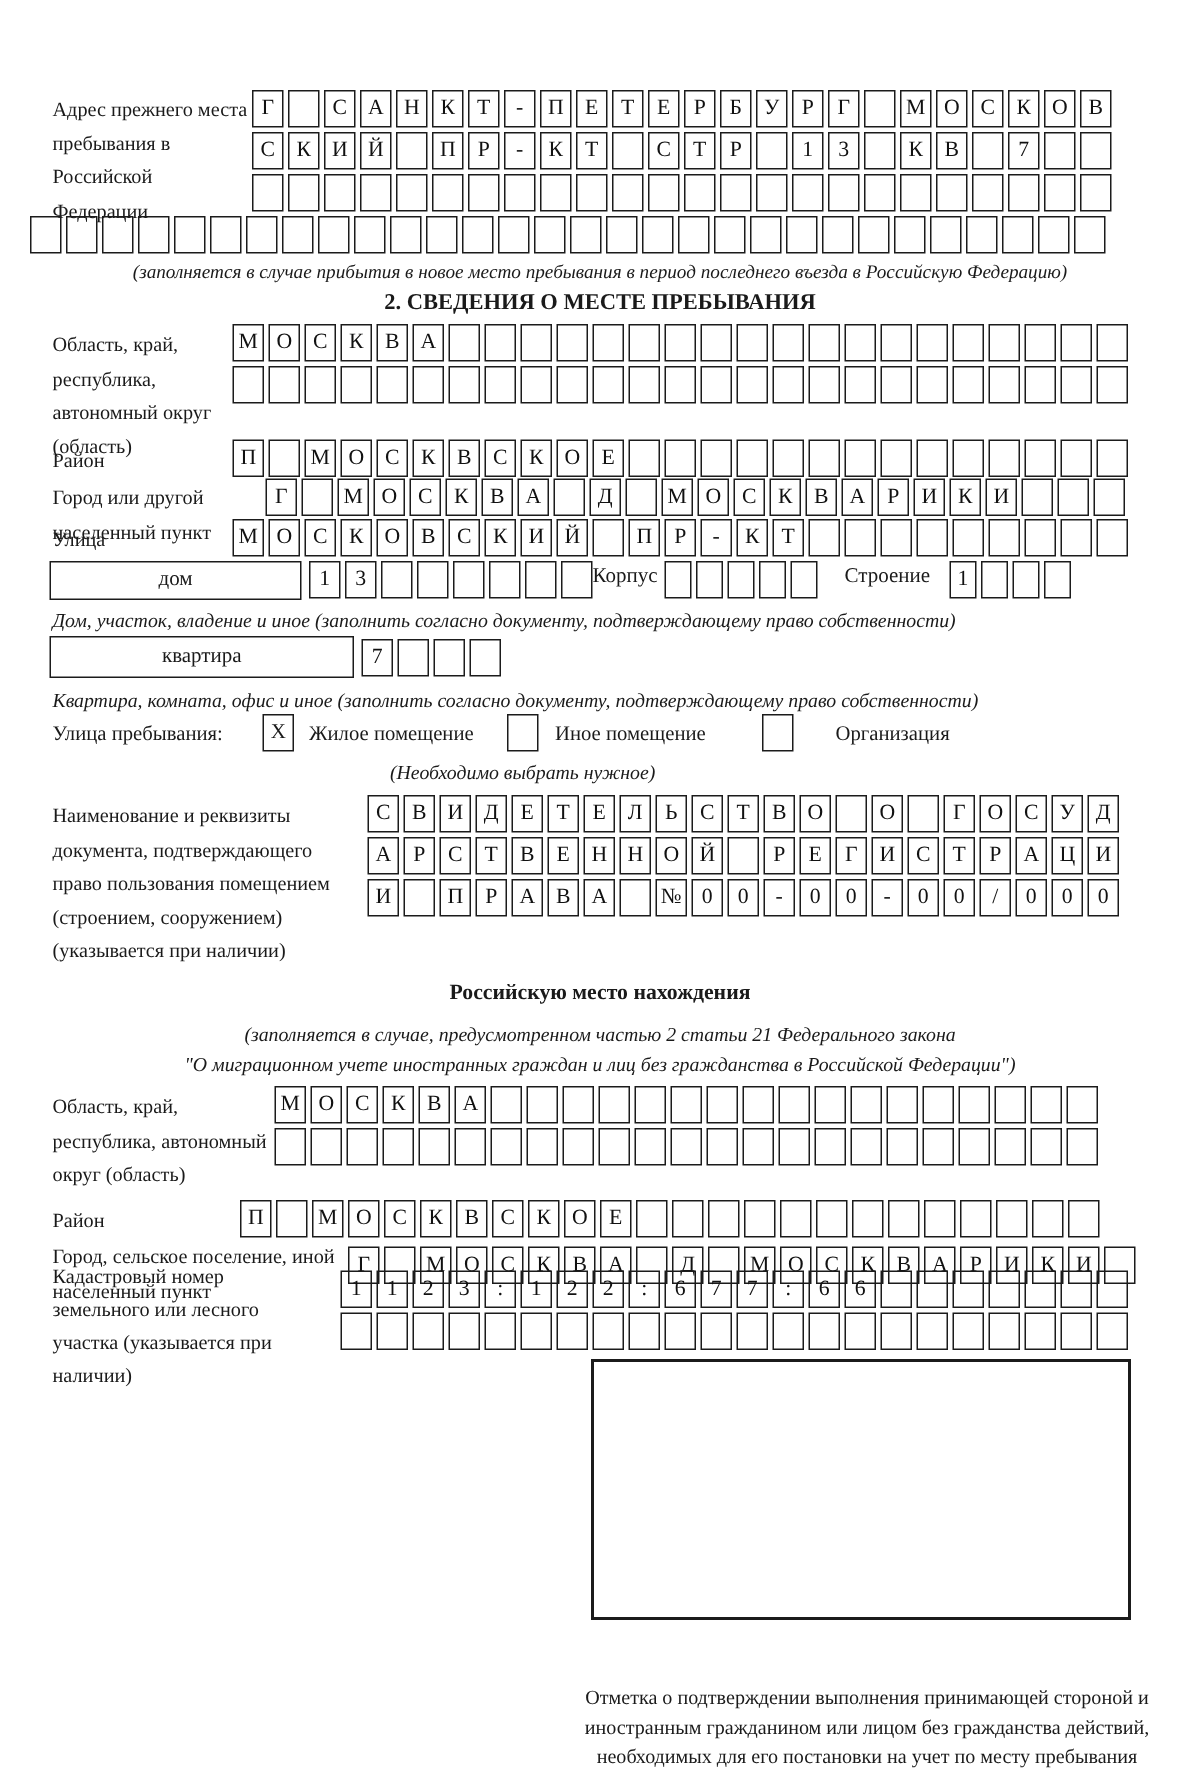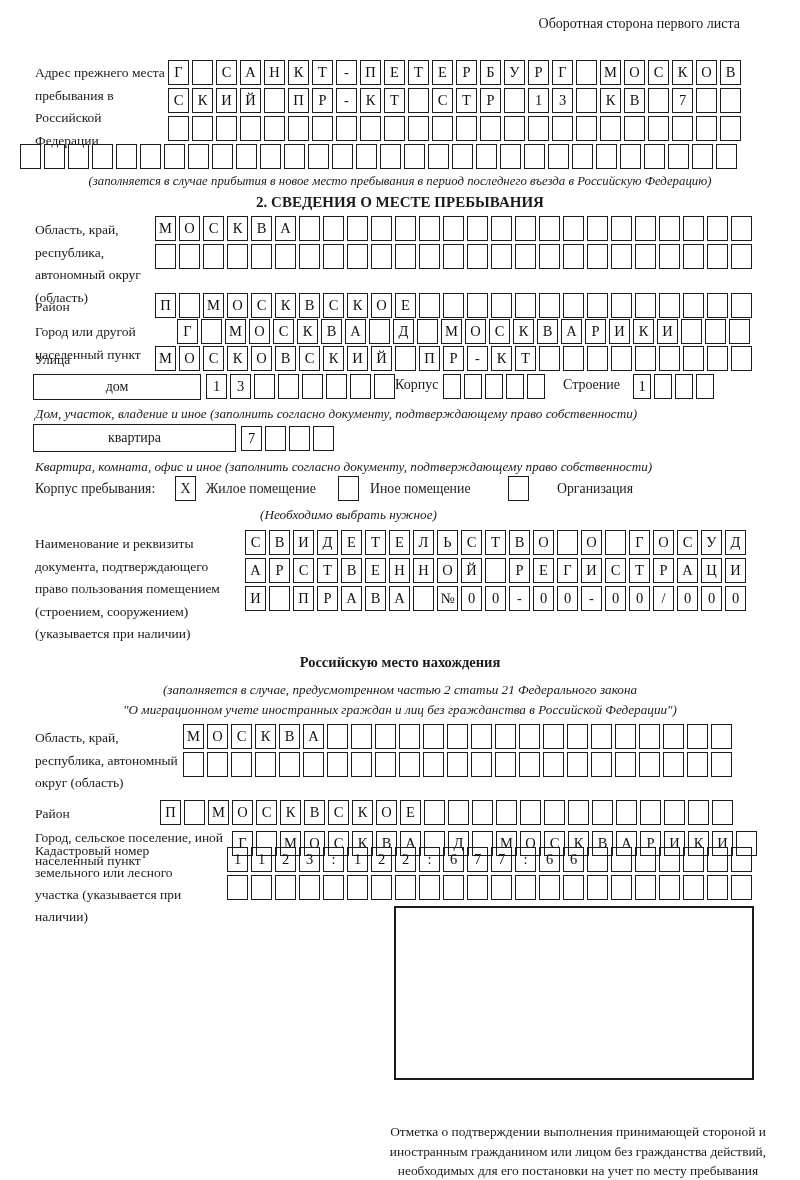--- a/index.html
+++ b/index.html
@@ -28,21 +28,20 @@
     position:absolute; width:21px; height:25px; border:1.8px solid #1b1b1b;
     display:flex; align-items:center; justify-content:center; font-size:14px;
   }
   .stamp-box { position:absolute; border:2px solid #1b1b1b; background:#fff; }
 </style>
 </head>
 <body>
 
 <div class="page">
 
-  <div class="abs" style="top:16px; left:0; width:740px; text-align:right; font-size:14px;">Оборотная сторона первого листа</div>
 
   <div class="abs lbl" style="top:62px; left:35px; width:132px;">Адрес прежнего места пребывания в Российской Федерации</div>
   <div class="cellrow" style="top:60px; left:168px;">
       <span class="cell">Г</span>
       <span class="cell"></span>
       <span class="cell">С</span>
       <span class="cell">А</span>
       <span class="cell">Н</span>
       <span class="cell">К</span>
       <span class="cell">Т</span>
@@ -324,21 +323,21 @@
 
   <div class="namedbox" style="top:424px; left:33px; width:203px; height:28px;">квартира</div>
   <div class="cellrow" style="top:426px; left:241px;">
       <span class="cell">7</span>
       <span class="cell"></span>
       <span class="cell"></span>
       <span class="cell"></span>
     </div>
   <div class="abs note" style="top:459px; left:35px; font-size:13.2px;">Квартира, комната, офис и иное (заполнить согласно документу, подтверждающему право собственности)</div>
 
-  <div class="abs" style="top:481px; left:35px; font-size:13.8px;">Корпус пребывания:</div>
+  <div class="abs" style="top:481px; left:35px; font-size:13.8px;">Улица пребывания:</div>
   <div class="chk" style="top:476px; left:175px;">X</div>
   <div class="abs" style="top:481px; left:206px; font-size:13.8px;">Жилое помещение</div>
   <div class="chk" style="top:476px; left:338px;"></div>
   <div class="abs" style="top:481px; left:370px; font-size:13.8px;">Иное помещение</div>
   <div class="chk" style="top:476px; left:508px;"></div>
   <div class="abs" style="top:481px; left:557px; font-size:13.8px;">Организация</div>
   <div class="abs note" style="top:507px; left:260px; font-size:13.2px;">(Необходимо выбрать нужное)</div>
 
   <div class="abs lbl" style="top:533px; left:35px; width:208px;">Наименование и реквизиты документа, подтверждающего право пользования помещением (строением, сооружением) (указывается при наличии)</div>
   <div class="cellrow" style="top:530px; left:245px;">

